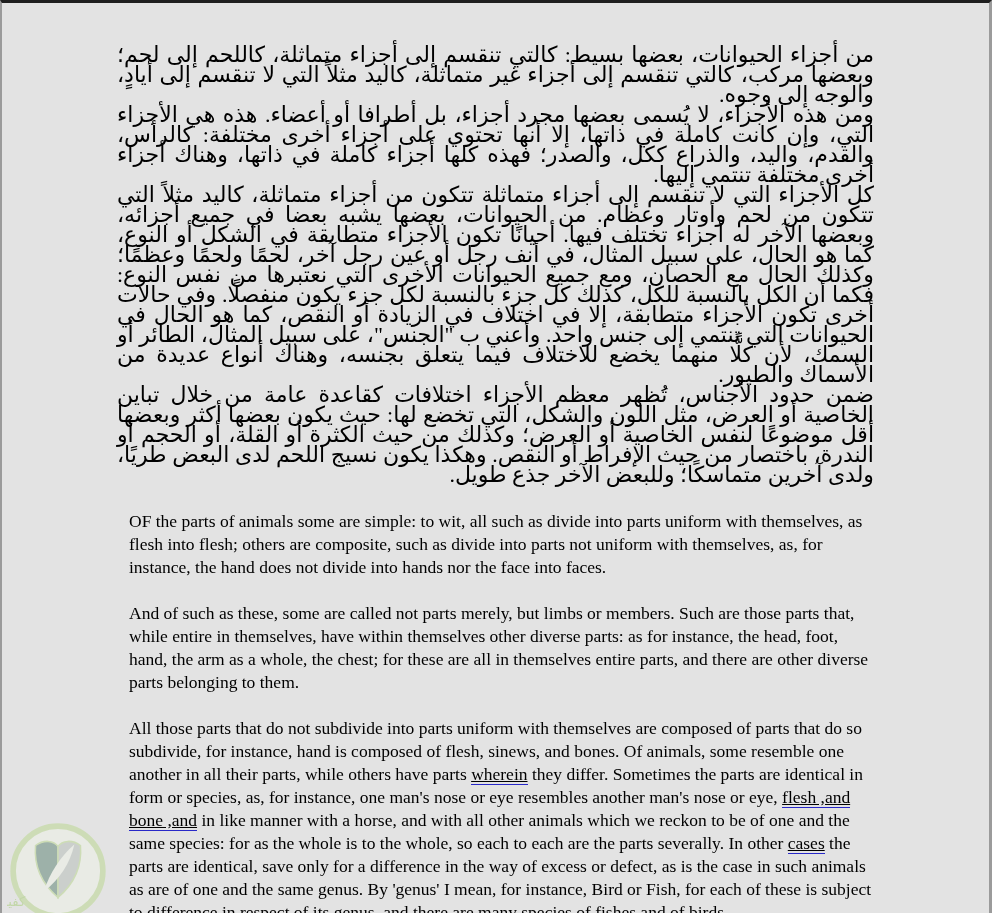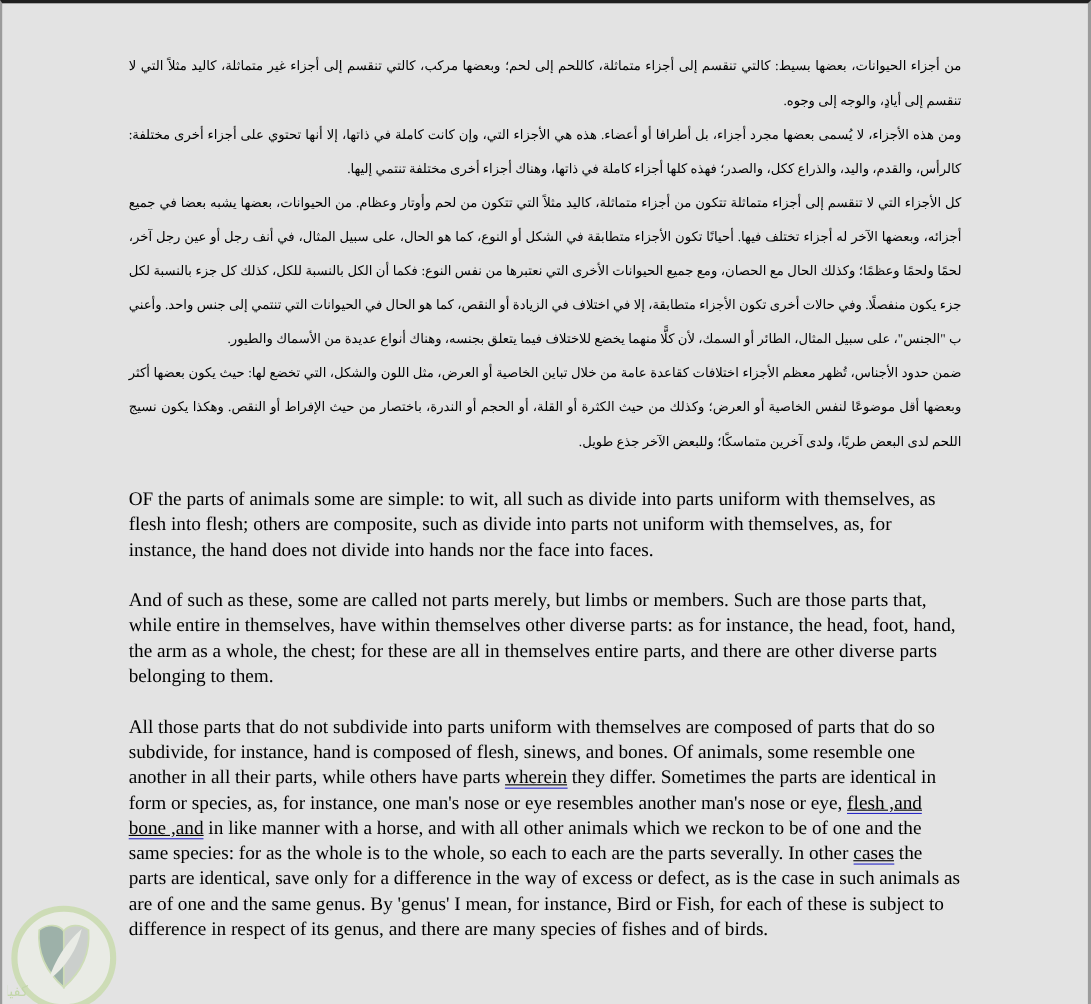--- a/index.html
+++ b/index.html
@@ -34,32 +34,32 @@
   .content {
     position: relative;
     padding: 42px 115px 0 115px;
     z-index: 2;
   }
   .arabic-block {
     direction: rtl;
     text-align: justify;
     text-align-last: right;
     font-family: "Liberation Serif", "DejaVu Sans", serif;
-    font-size: 12px;
-    line-height: 31px;
+    font-size: 22px;
+    line-height: 20px;
   }
   .arabic-block p { margin: 0; }
   .english-block {
     margin-top: 25px;
     direction: ltr;
     text-align: left;
     font-size: 17.5px;
     line-height: 23px;
   }
-  .english-block p { margin: 0 0 23px 0; }
+  .english-block p { margin: 0 0 23px 12px; }
   .link-underline {
     text-decoration: underline;
     text-decoration-color: var(--text-color);
     border-bottom: 1px solid var(--link-blue);
     font-family: Liberation Serif, serif;
   }
   .watermark {
     position: absolute;
     left: 5px;
     top: 817px;

